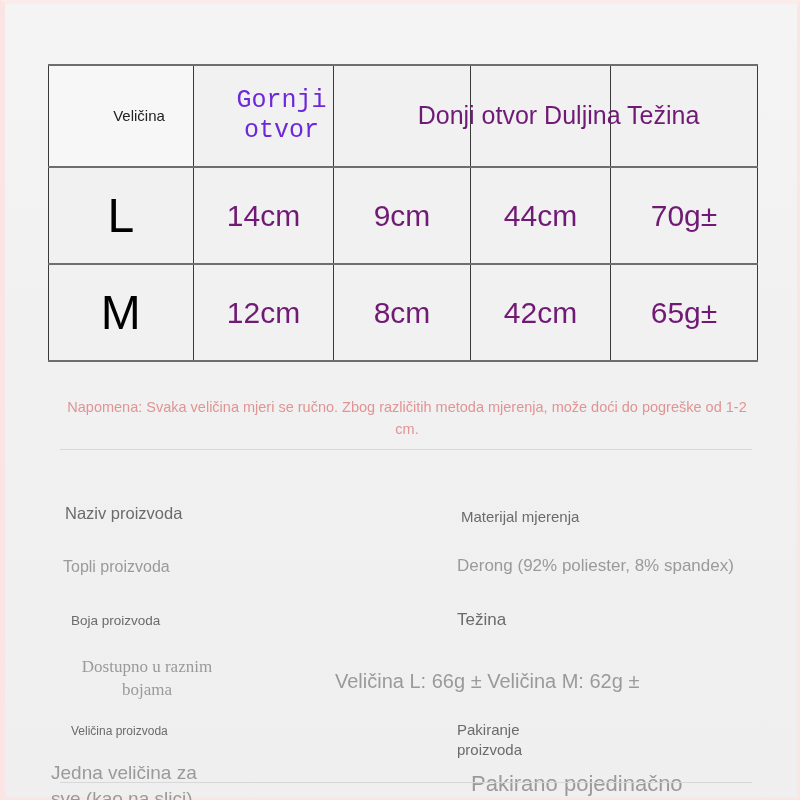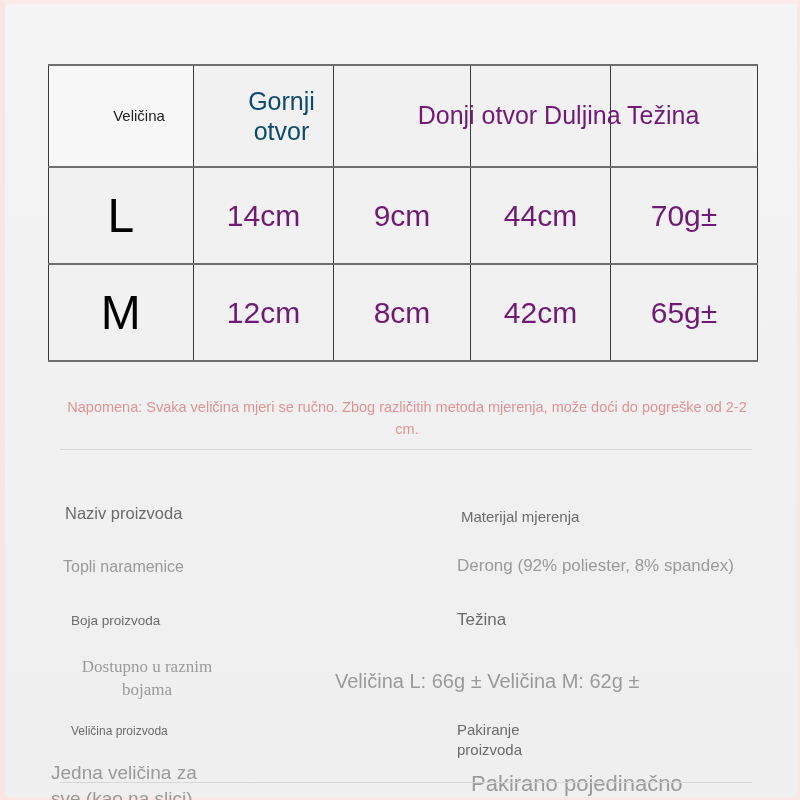--- a/index.html
+++ b/index.html
@@ -73,23 +73,24 @@
   .hdr-size-cell {
     background: #f7f7f7 !important;
   }
   .hdr-size-txt {
     font-size: 15px;
     color: #222;
   }
   .hdr-upper-txt {
     font-size: 25px;
     line-height: 1.22;
-    color: #0c4a6e;
+    color: #6d28d9;
     white-space: normal;
     display: block;
+    font-family: Liberation Mono, monospace;
   }
   
   .hdr-span-wrap {
     position: relative;
     width: 0;
     height: 0;
     overflow: visible;
     margin: 0 auto;
   }
   .hdr-span-txt {
@@ -223,27 +224,27 @@
         <td>
           <span class="cell-val">42cm</span>
         </td>
         <td>
           <span class="cell-val">65g±</span>
         </td>
       </tr>
     </tbody>
   </table>
 
-  <div class="note">Napomena: Svaka veličina mjeri se ručno. Zbog različitih metoda mjerenja, može doći do pogreške od 2-2 cm.</div>
+  <div class="note">Napomena: Svaka veličina mjeri se ručno. Zbog različitih metoda mjerenja, može doći do pogreške od 1-2 cm.</div>
 
   <div class="rule rule-top"></div>
 
   <div class="spec label sp-1L">Naziv proizvoda</div>
   <div class="spec label sp-1R">Materijal mjerenja</div>
-  <div class="spec value sp-2L">Topli naramenice</div>
+  <div class="spec value sp-2L">Topli proizvoda</div>
   <div class="spec value sp-2R">Derong (92% poliester, 8% spandex)</div>
 
   <div class="spec label sp-3L">Boja proizvoda</div>
   <div class="spec label sp-3R">Težina</div>
   <div class="spec value sp-4L">Dostupno u raznim
 bojama</div>
   <div class="spec value sp-4R">Veličina L: 66g ± Veličina M: 62g ±</div>
 
   <div class="spec label sp-5L">Veličina proizvoda</div>
   <div class="spec label sp-5R">Pakiranje

